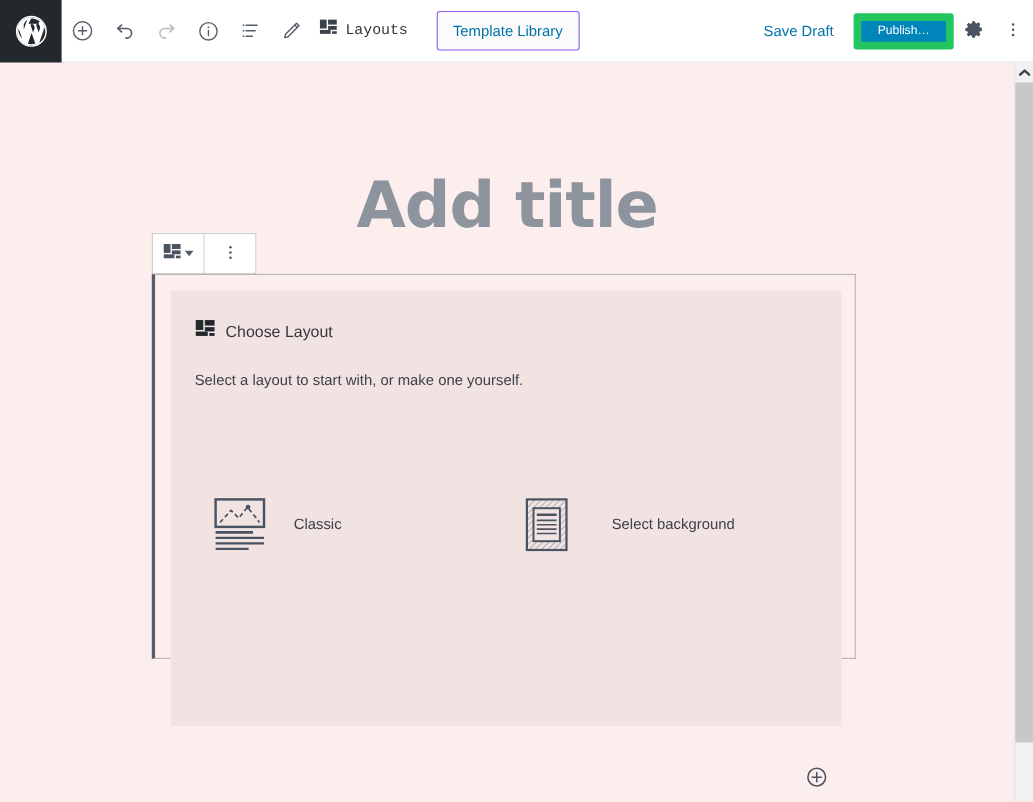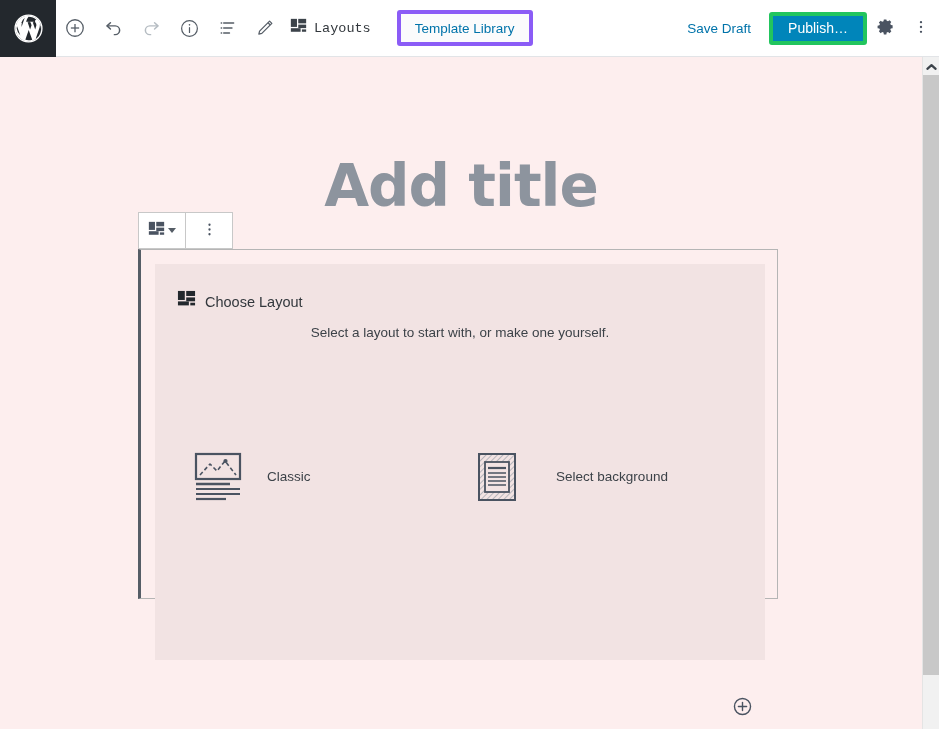--- a/index.html
+++ b/index.html
@@ -47,21 +47,21 @@
     font-family: Liberation Mono, monospace;
     font-size: 13.5px;
     white-space: nowrap;
   }
   .tb-layouts .lbl { color: #32373c; font-size: 13.5px; }
 
   .template-library-btn {
     margin-left: 18px;
     height: 36px;
     padding: 0 14px;
-    border: 4px solid #8b5cf6;
+    border: 1px solid #8b5cf6;
     border-radius: 3px;
     background: #fbfbfc;
     color: #0073aa;
     font-family: "Liberation Sans", sans-serif;
     font-size: 13.5px;
     cursor: pointer;
     display: flex; align-items: center;
     white-space: nowrap;
   }
 
@@ -69,23 +69,23 @@
 
   .save-draft-btn {
     background: none; border: none;
     color: #0073aa; font-size: 13.5px;
     font-family: "Liberation Sans", sans-serif;
     cursor: pointer; padding: 0 12px; height: 34px;
     white-space: nowrap;
   }
   .publish-btn {
     background: #0085ba;
-    border: 4px solid #22c55e;
+    border: 7px solid #22c55e;
     color: #ffffff;
-    font-size: 14px;
+    font-size: 11px;
     font-family: "Liberation Sans", sans-serif;
     border-radius: 3px;
     height: 33px; padding: 0 15px;
     margin-left: 6px;
     cursor: pointer;
     white-space: nowrap;
     display: flex; align-items: center;
   }
   .icon-btn-right {
     width: 36px; height: 40px;
@@ -161,25 +161,24 @@
   .choose-layout-head {
     display: flex; align-items: center; gap: 9px;
     color: #32373c;
   }
   .choose-layout-head .title {
     font-size: 14.5px;
     color: #32373c;
     font-family: "Liberation Sans", sans-serif;
   }
   .choose-layout-sub {
-    margin-top: 12px;
+    margin-top: 24px;
     font-size: 13.5px;
     color: #3c4248;
     font-family: "Liberation Sans", sans-serif;
-    text-align: center;
   }
 
   .layout-grid {
     position: absolute;
     top: 155px; left: 34px;
     width: 540px;
     display: grid;
     grid-template-columns: 250px 250px;
     grid-template-rows: 115px 115px;
     column-gap: 27px;

